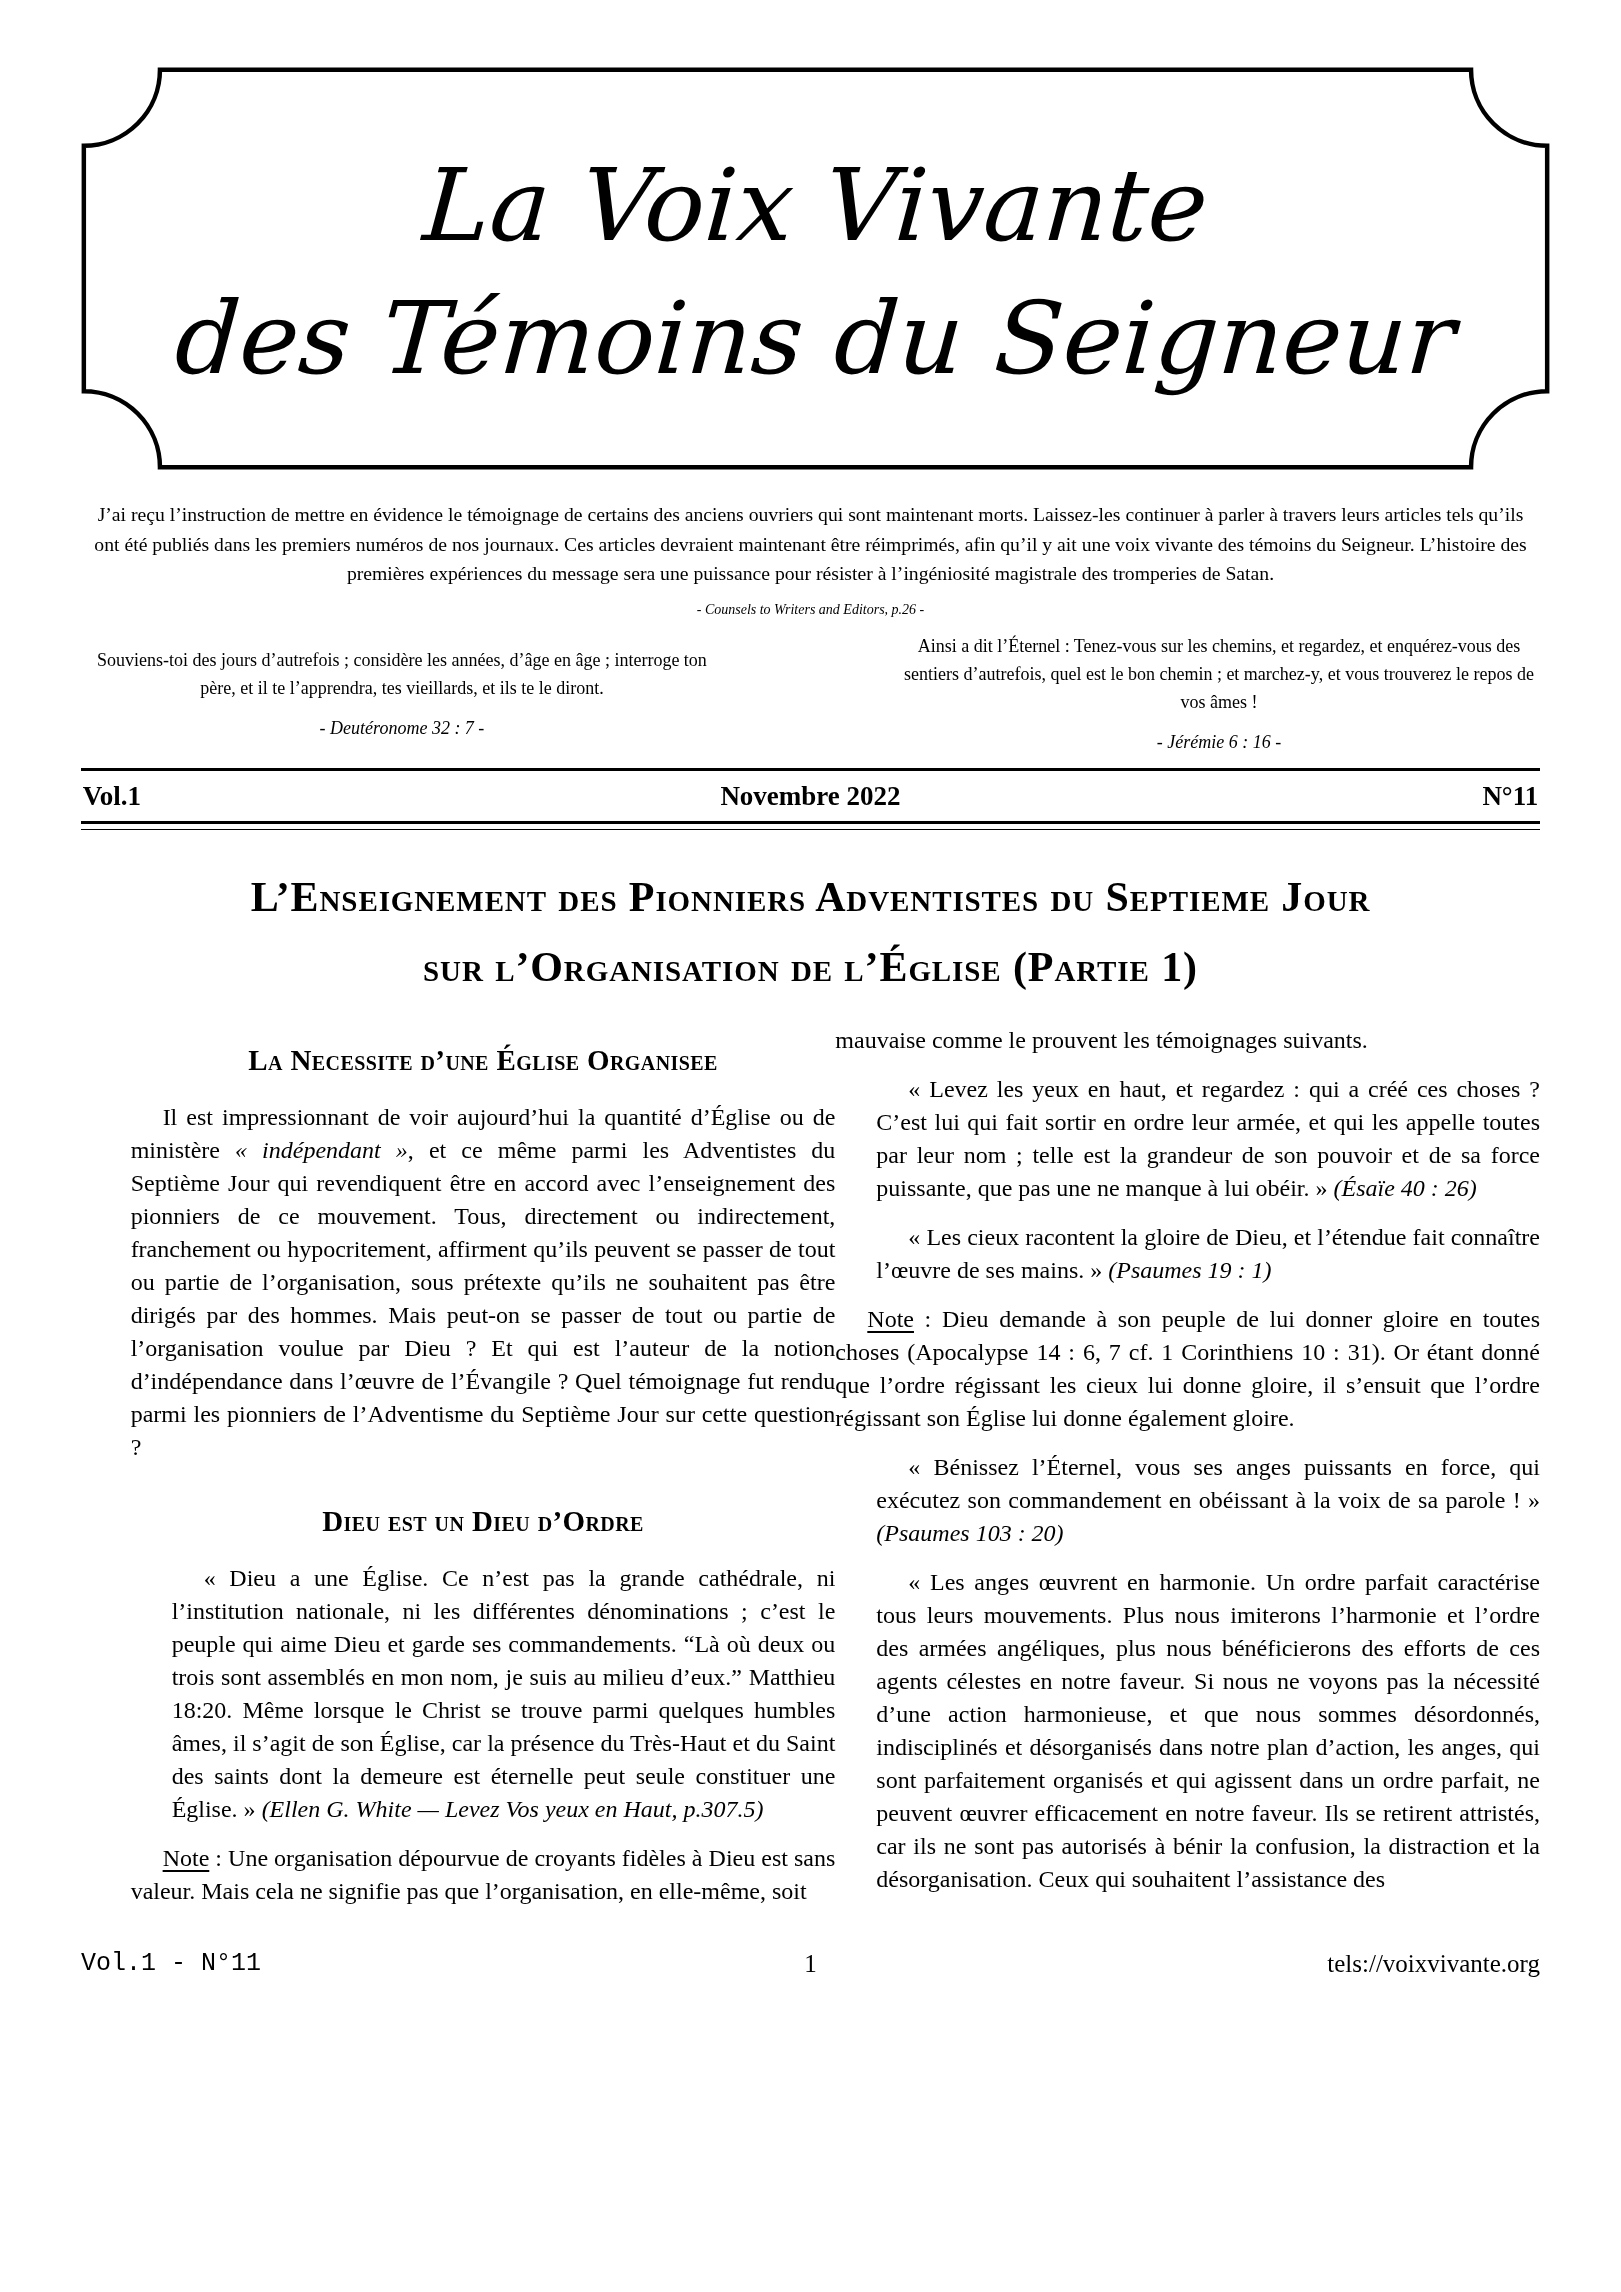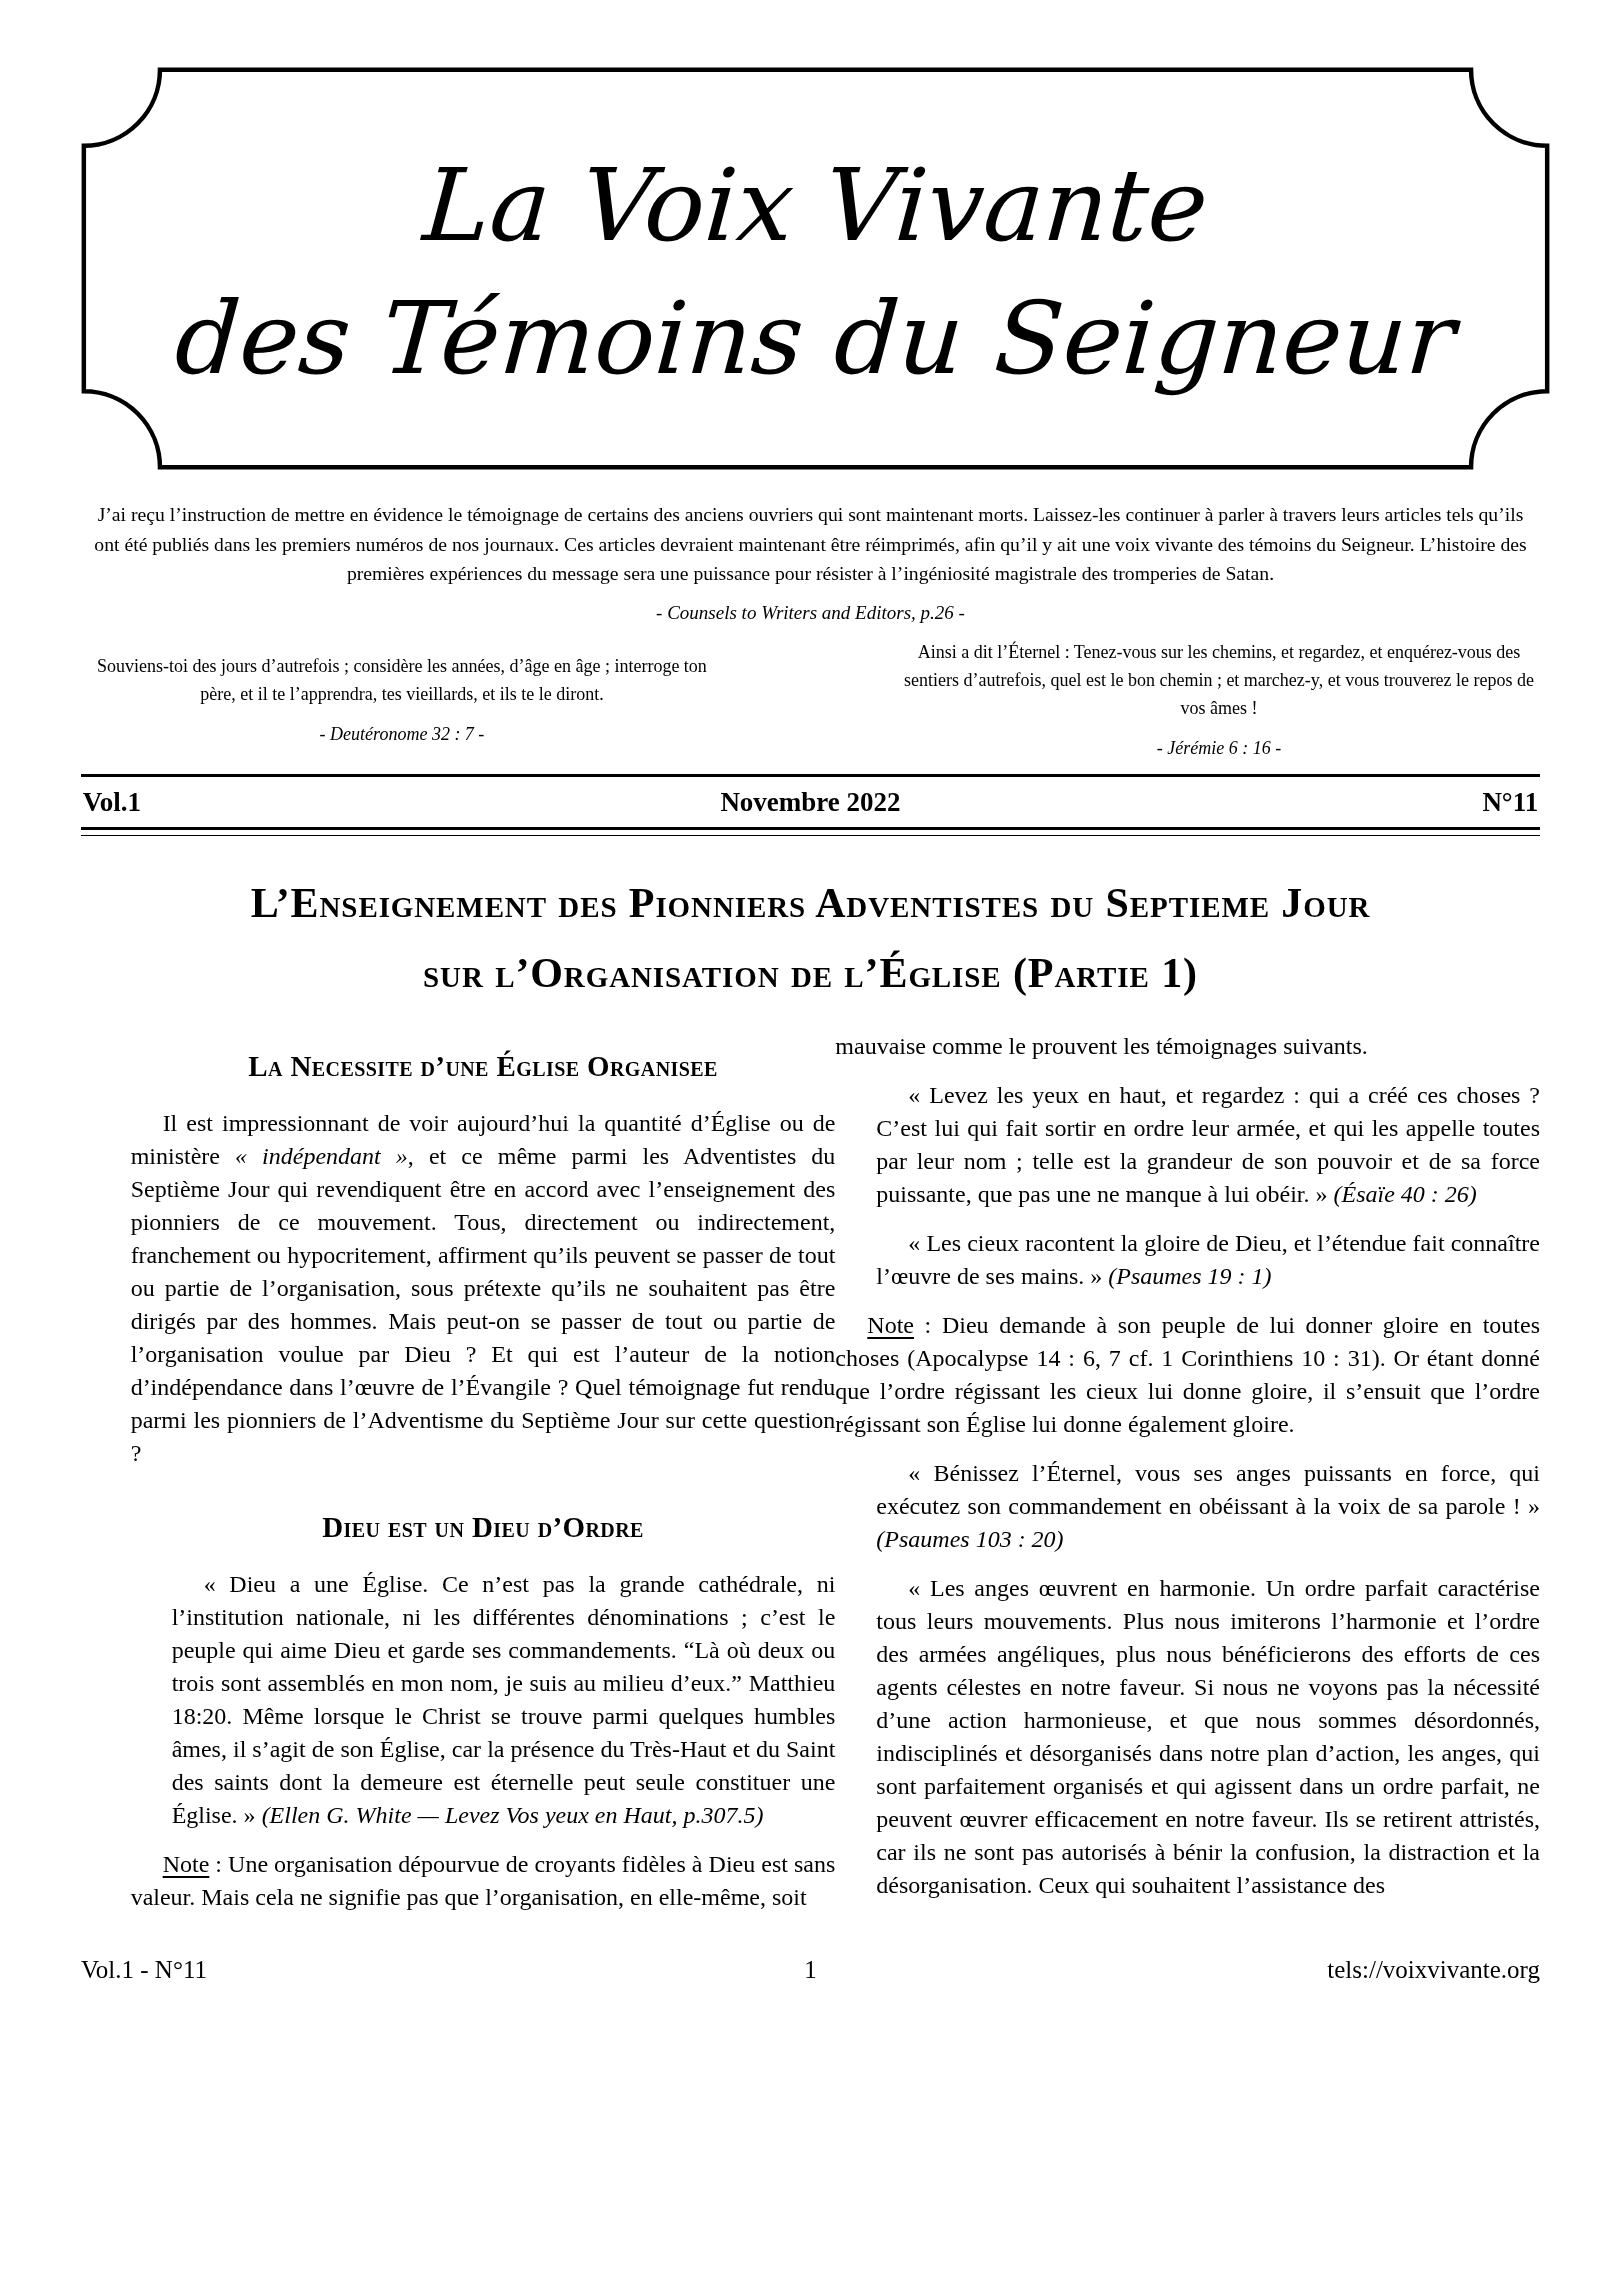--- a/index.html
+++ b/index.html
@@ -27,21 +27,21 @@
     transform: skewX(-4deg);
     white-space: nowrap;
   }
 
   
   .intro {
     width: 1438px; margin: 30px auto 13px;
     font-size: 19.7px; line-height: 29.6px;
     text-align: center;
   }
-  .intro-attr { margin: 8px auto 0; font-size: 19px; font-style: italic; text-align: center; }
+  .intro-attr { margin: 8px auto 0; font-size: 14px; font-style: italic; text-align: center; }
 
   
   .epigraphs { display: flex; justify-content: space-between; align-items: center; margin-top: 14.3px; gap: 32px; }
   .epigraph { width: 44%; text-align: center; font-size: 18px; line-height: 28px; }
   .epigraph .attr { margin-top: 11.6px; font-style: italic; }
 
   
   .issue-bar {
     margin-top: 12.5px;
     border-top: 3.6px solid #000; border-bottom: 3.6px solid #000;
@@ -75,21 +75,21 @@
   .body-p { margin: 16px 0 0; }
   .body-p.no-top { margin-top: 0; }
   .indent { text-indent: 32px; }
   .quote { margin-left: 41px; }
   .seg-i { font-style: italic; }
   .seg-u { text-decoration: underline; text-underline-offset: 3.6px; }
 
   
   .footer { display: flex; justify-content: space-between; margin-top: 41px; font-size: 25px; line-height: 30px; }
   .footer .cell { width: 33.3%; }
-  .footer .c-left { text-align: left; }
+  .footer .c-left { text-align: left; font-family: Liberation Mono, monospace; }
   .footer .c-mid  { text-align: center; }
   .footer .c-right{ text-align: right; }
 </style>
 </head>
 <body>
 
 <div class="page">
 
   <div class="masthead">
     <svg class="masthead-border" width="1469" height="403" viewBox="0 0 1640 450">

